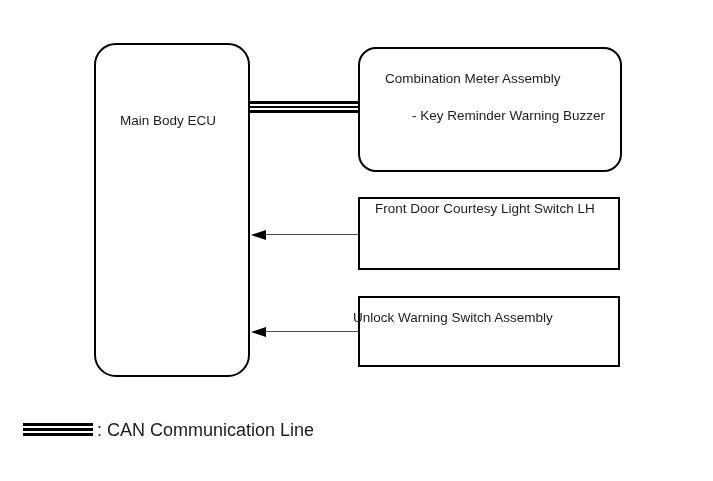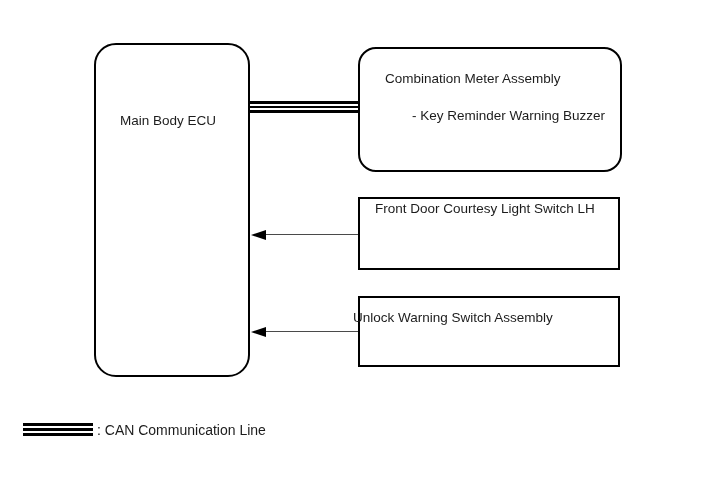--- a/index.html
+++ b/index.html
@@ -65,21 +65,21 @@
   .arrowhead-1 { left: 251px; top: 230px; }
   .arrowhead-2 { left: 251px; top: 327px; }
   
   .legend-symbol {
     position: absolute;
     left: 23px; top: 423px; width: 70px;
     display: flex; flex-direction: column;
   }
   .legend-symbol .bar { height: 3px; background: #000; }
   .legend-symbol .gap { height: 2px; background: transparent; }
-  .legend-label { left: 97px; top: 422px; font-size: 14px; }
+  .legend-label { left: 97px; top: 422px; font-size: 18px; }
 </style>
 </head>
 <body>
 
 <div class="page">
 
   <div class="node ecu-box"></div>
   <div class="label ecu-label">Main Body ECU</div>
 
   <div class="can-line">

